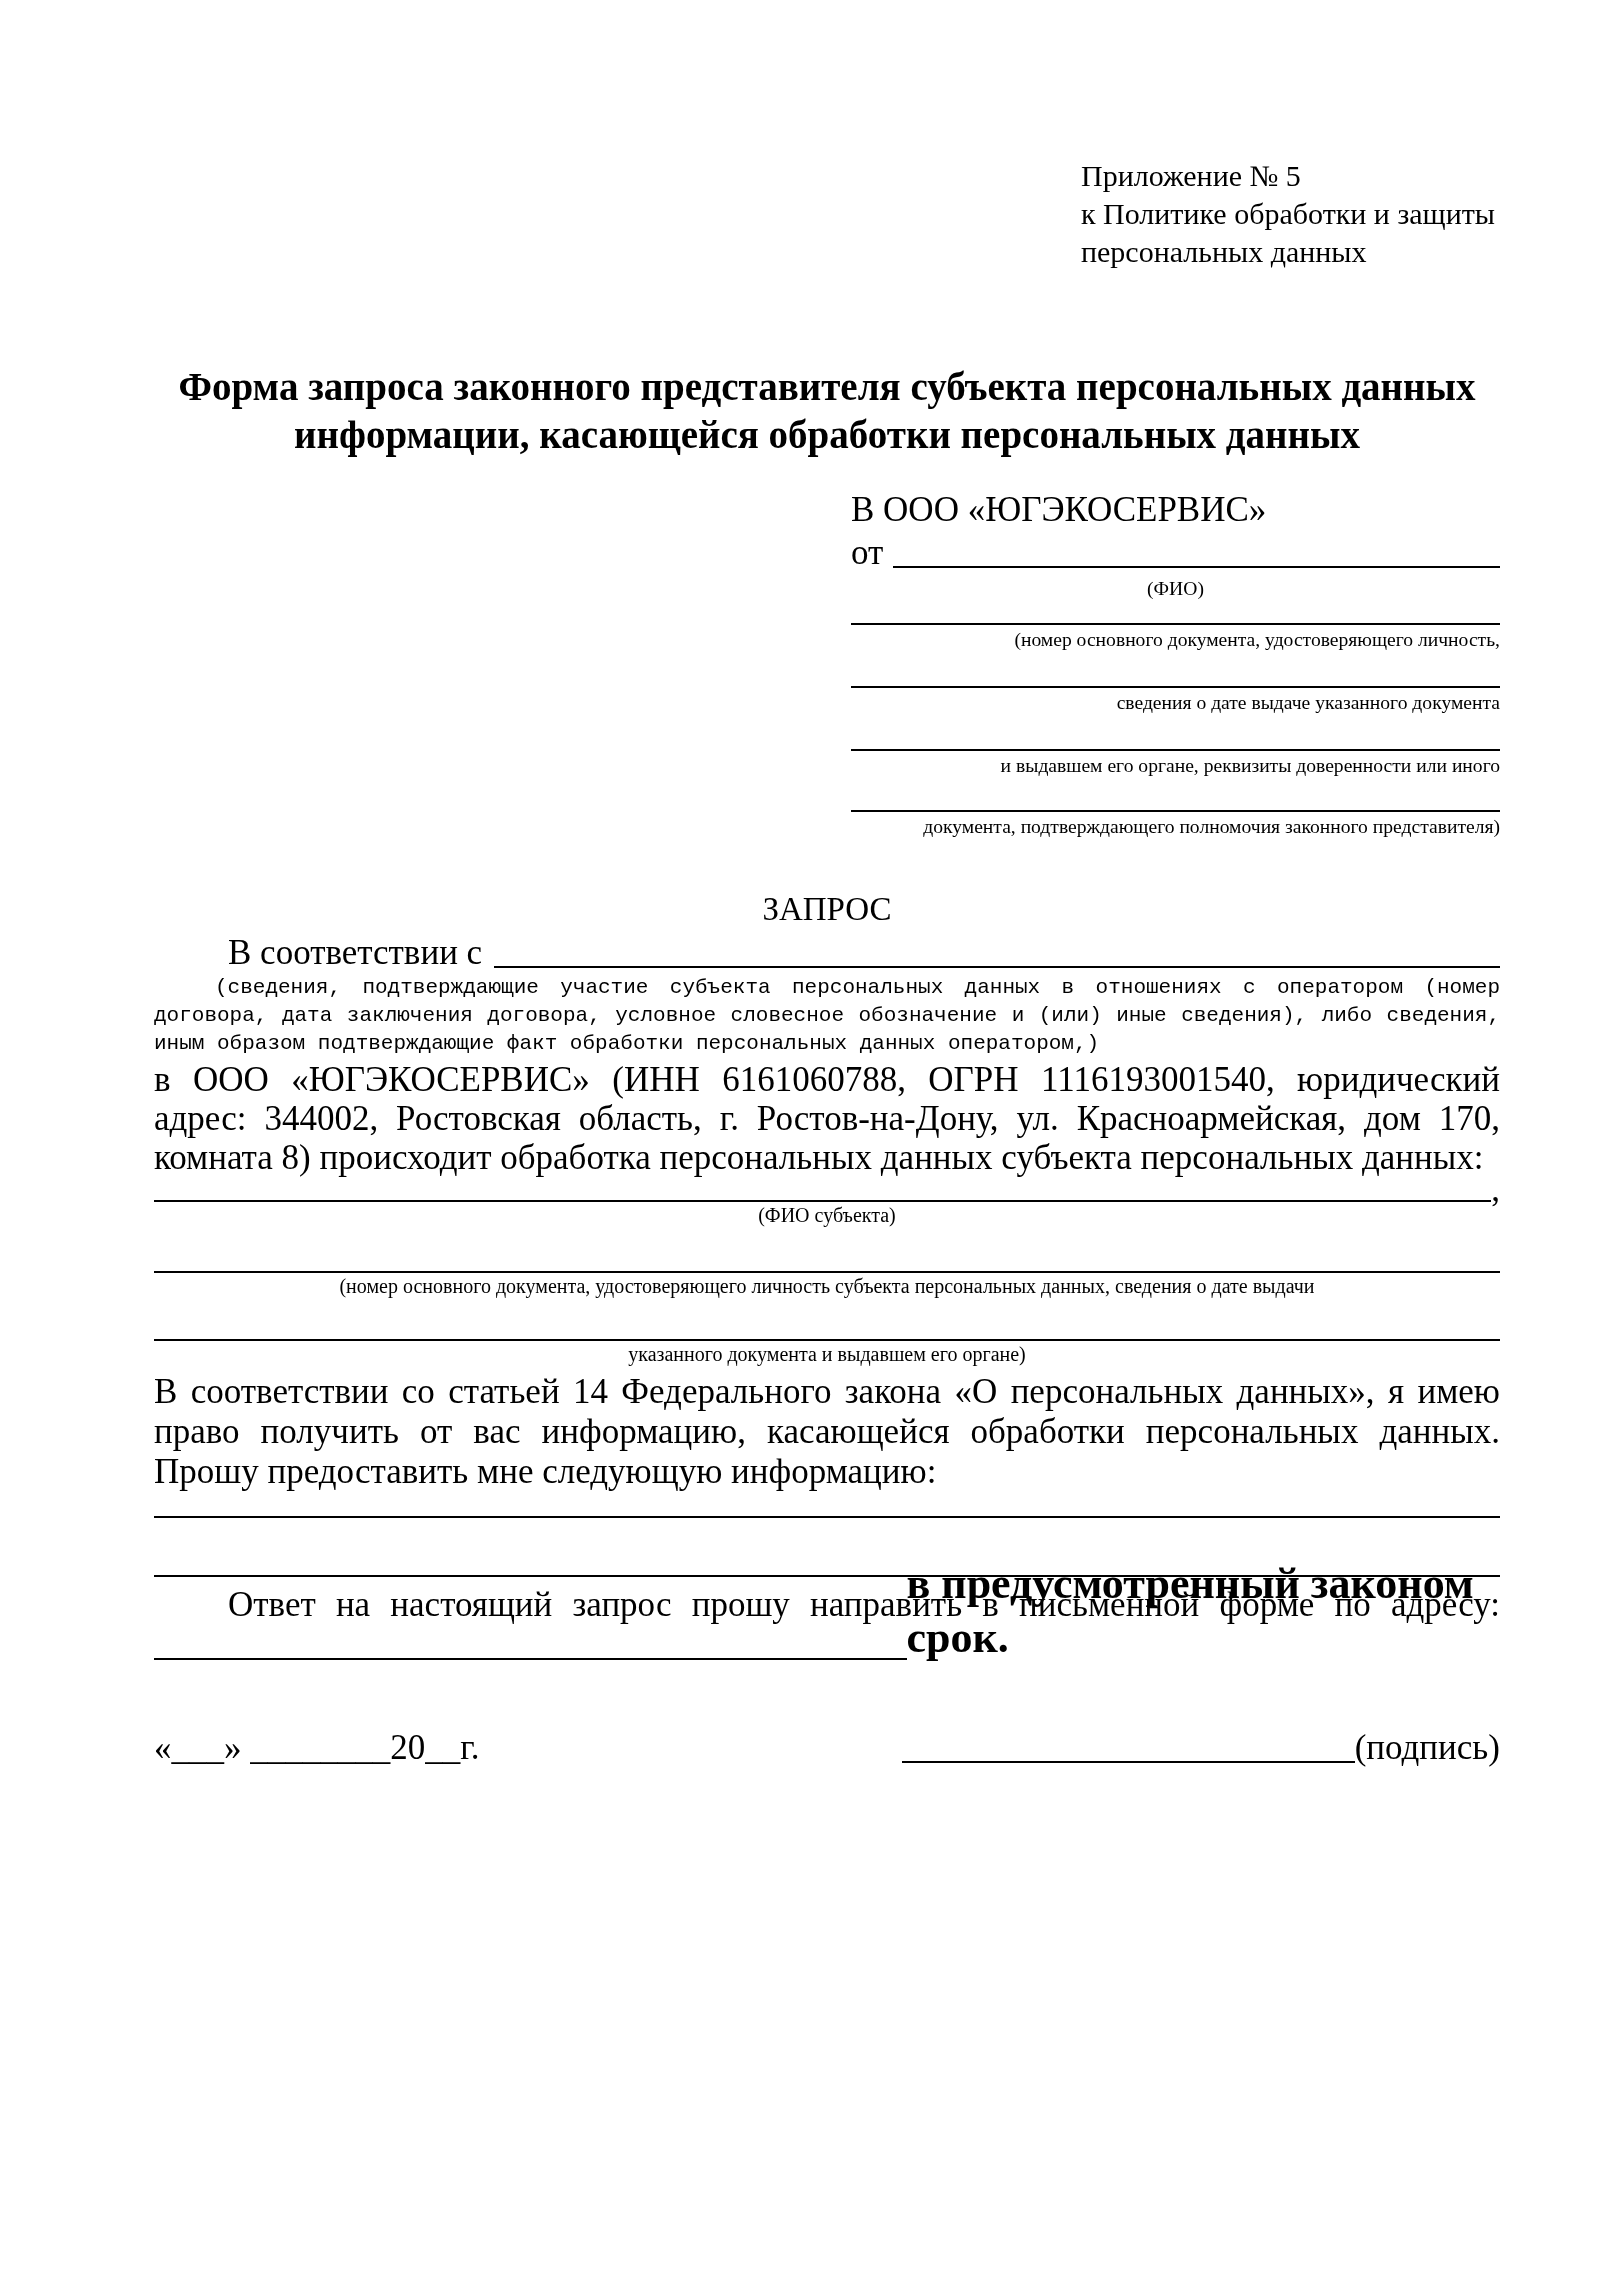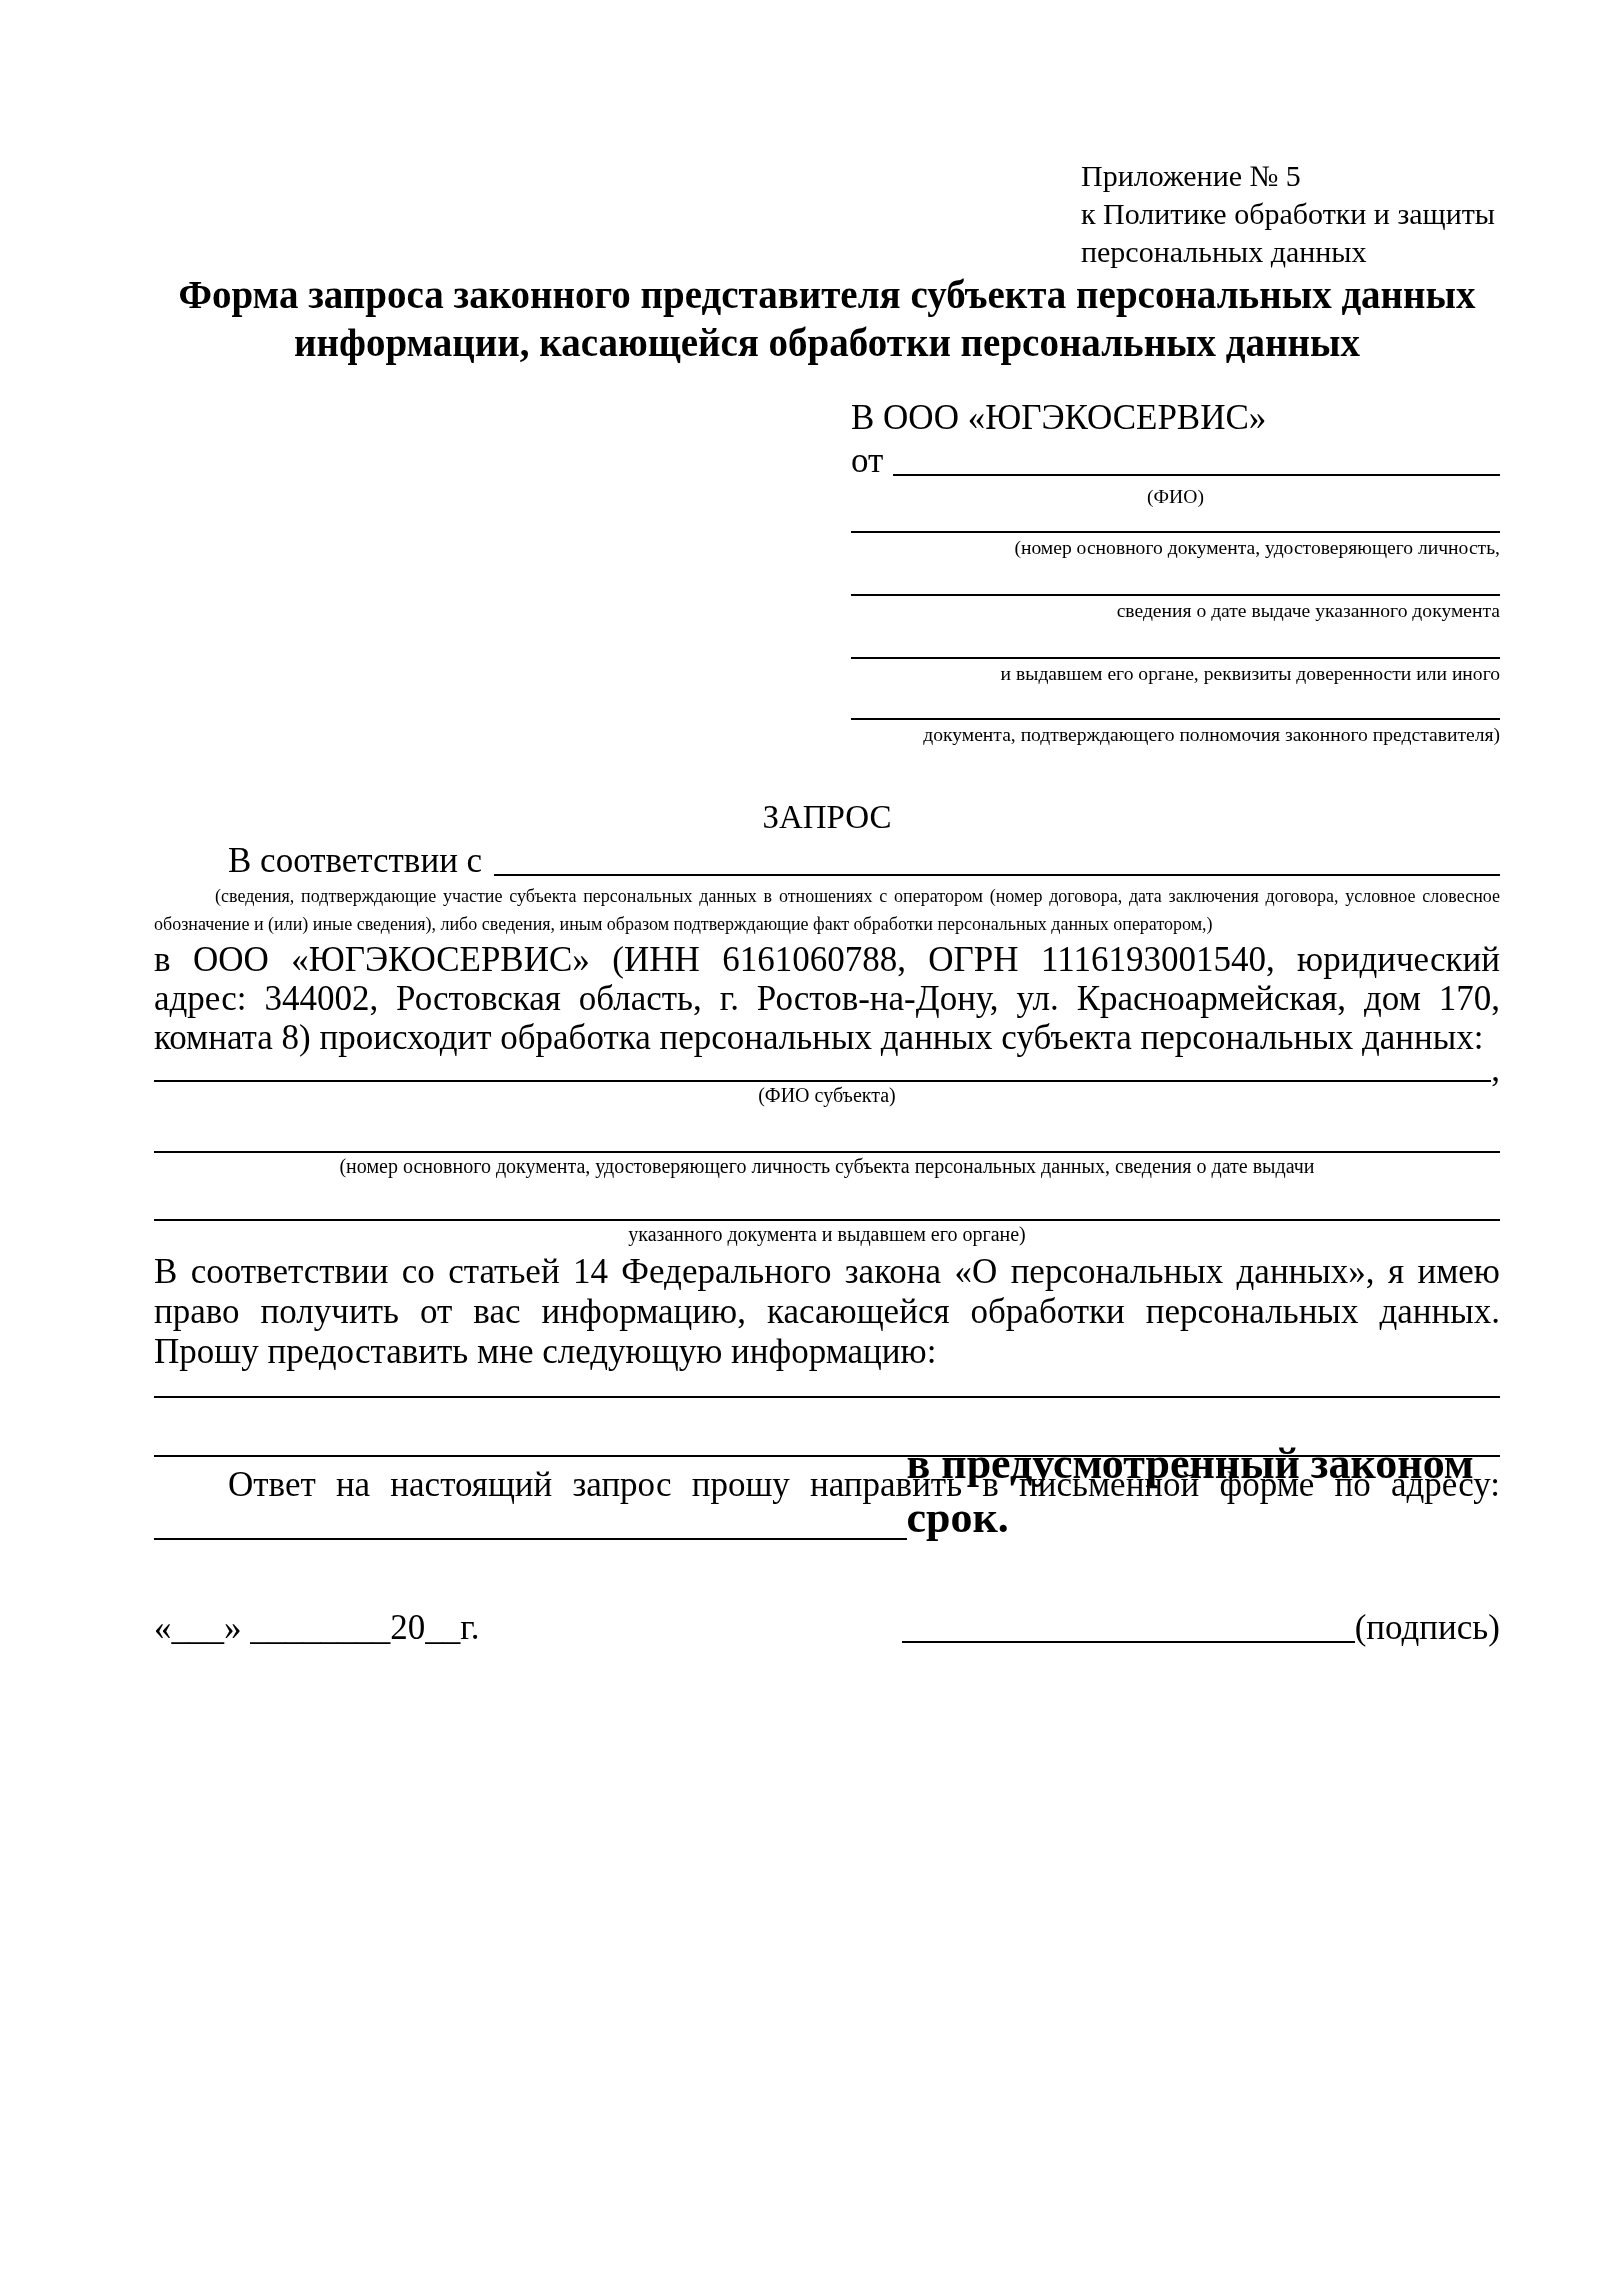--- a/index.html
+++ b/index.html
@@ -13,20 +13,21 @@
     font-family: "Liberation Serif", "DejaVu Serif", serif;
     overflow: hidden;
   }
   .content { padding: 157px 121px 0 154px; width: 1621px; }
 
   
   .annex { margin-left: 927px; font-size: 30px; line-height: 38px; }
 
   
   .doc-title {
+    margin-top: 92px;
     text-align: center;
     font-weight: bold;
     font-size: 39px;
     line-height: 48px;
   }
 
   
   .addr { margin-left: 697px; margin-top: 29px; font-size: 35px; line-height: 43px; }
   .addr-row { display: flex; }
   .addr-row .fill { flex: 1 1 auto; border-bottom: 2px solid #000; margin: 0 0 5.9px 9.8px; }
@@ -35,21 +36,21 @@
   .fld .cap-sm { line-height: 29px; text-align: right; }
   .fld1 { margin-top: 19.6px; }
   .fld2 { margin-top: 32px; }
   .fld3 { margin-top: 32px; }
   .fld4 { margin-top: 30px; }
 
   
   .zapros { margin-top: 47px; text-align: center; font-size: 33px; line-height: 43px; }
   .accord { display: flex; align-items: flex-end; font-size: 35px; line-height: 43px; padding-left: 74px; }
   .accord .fill { flex: 1 1 auto; border-bottom: 2px solid #000; margin: 0 0 5.9px 11.8px; }
-  .basis { font-size: 18px; line-height: 28px; text-align: justify; text-indent: 61px; }
+  .basis { font-size: 21px; line-height: 28px; text-align: justify; text-indent: 61px; font-family: Liberation Mono, monospace; }
   .par { margin-top: 2px; font-size: 35px; line-height: 39px; text-align: justify; }
   .par-law { margin-top: 3.9px; font-size: 35px; line-height: 40px; text-align: justify; }
 
   .xrow { display: flex; align-items: flex-end; height: 25.5px; font-size: 35px; line-height: 25.5px; }
   .xrow .fill { flex: 1 1 auto; border-bottom: 2px solid #000; }
   .xrow2 { margin-top: 17.6px; }
   .xrow3 { margin-top: 15.7px; }
   .cap-md { font-size: 20px; line-height: 27.4px; text-align: center; }
 
   .blank-line { border-bottom: 2px solid #000; height: 0; }

